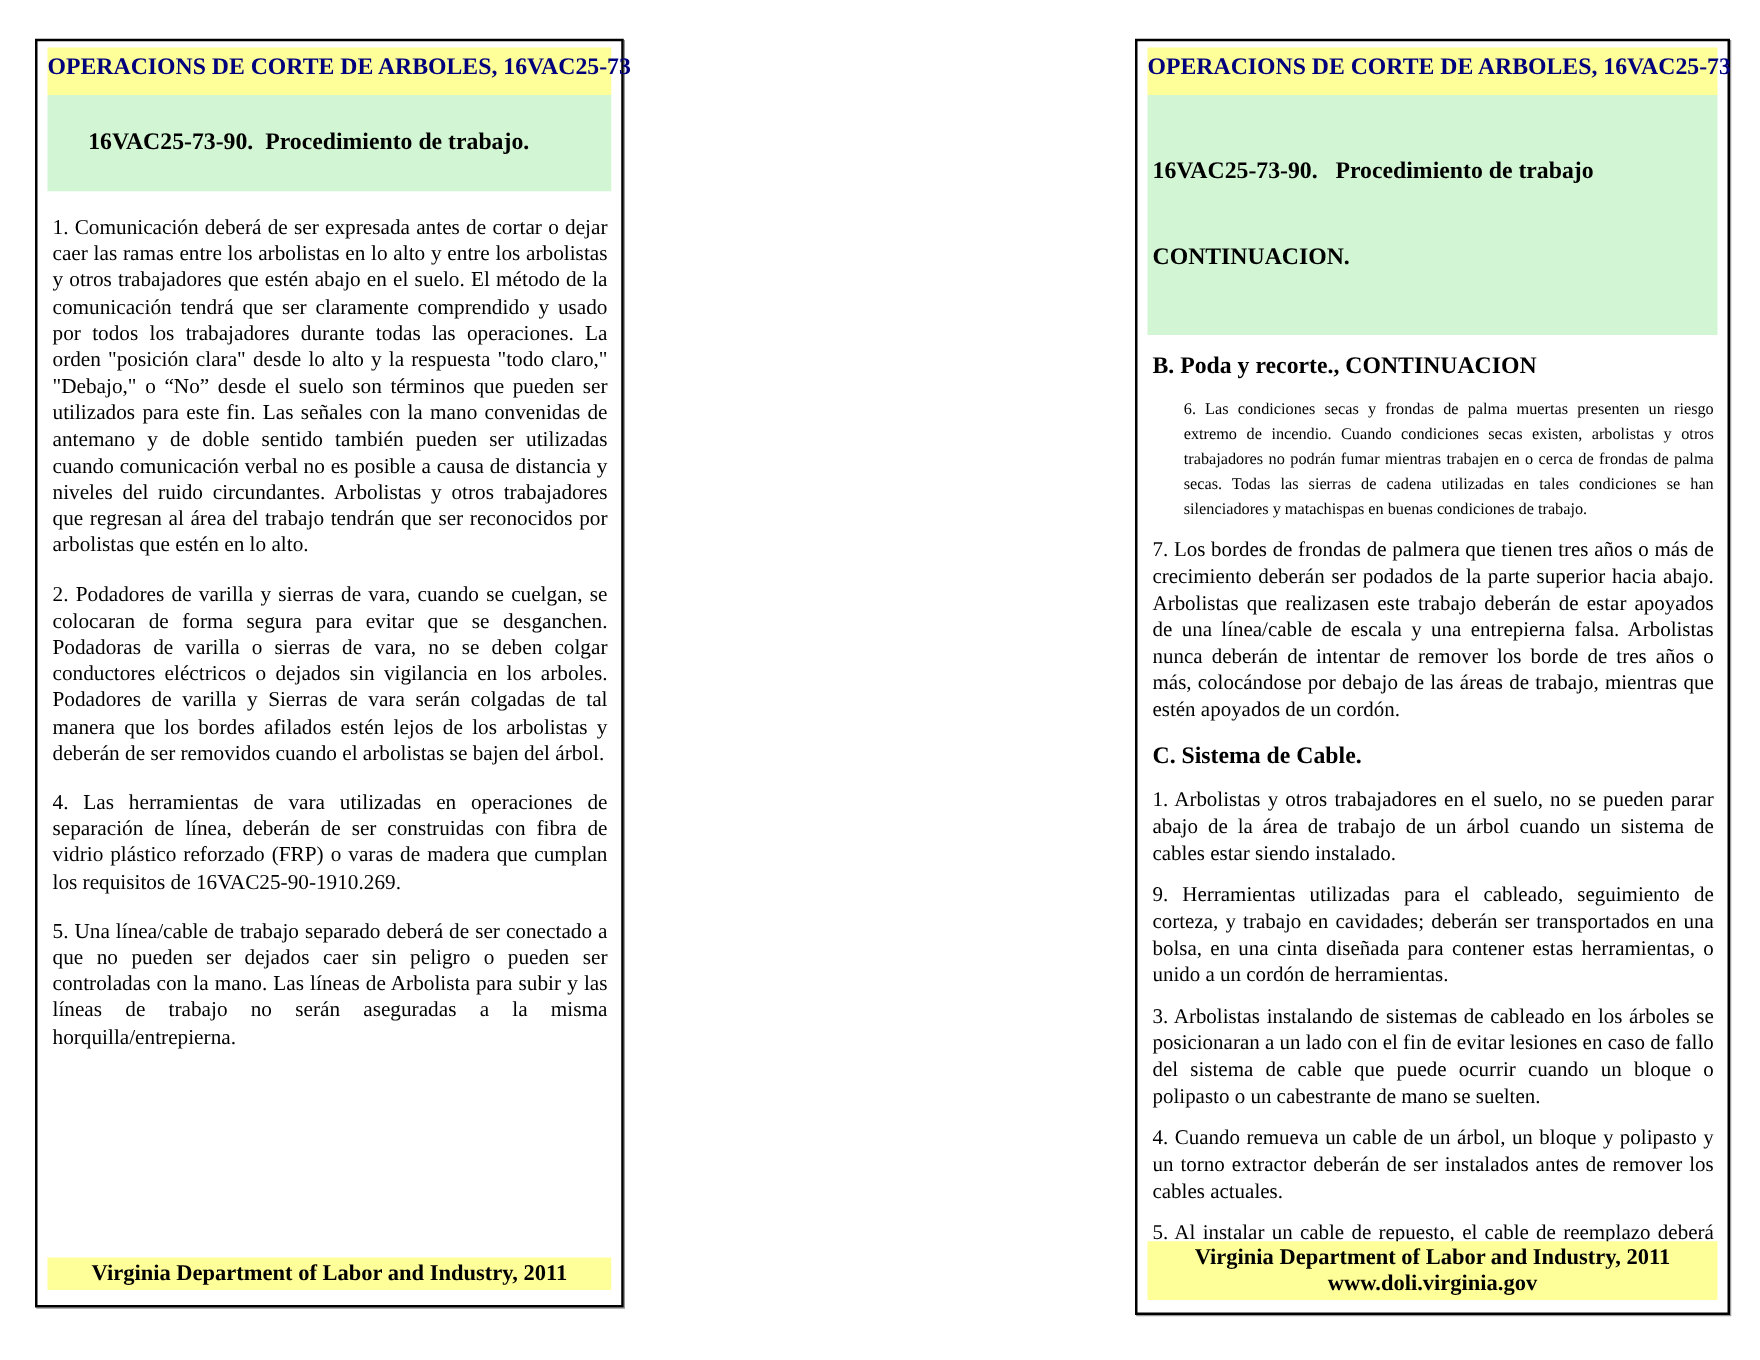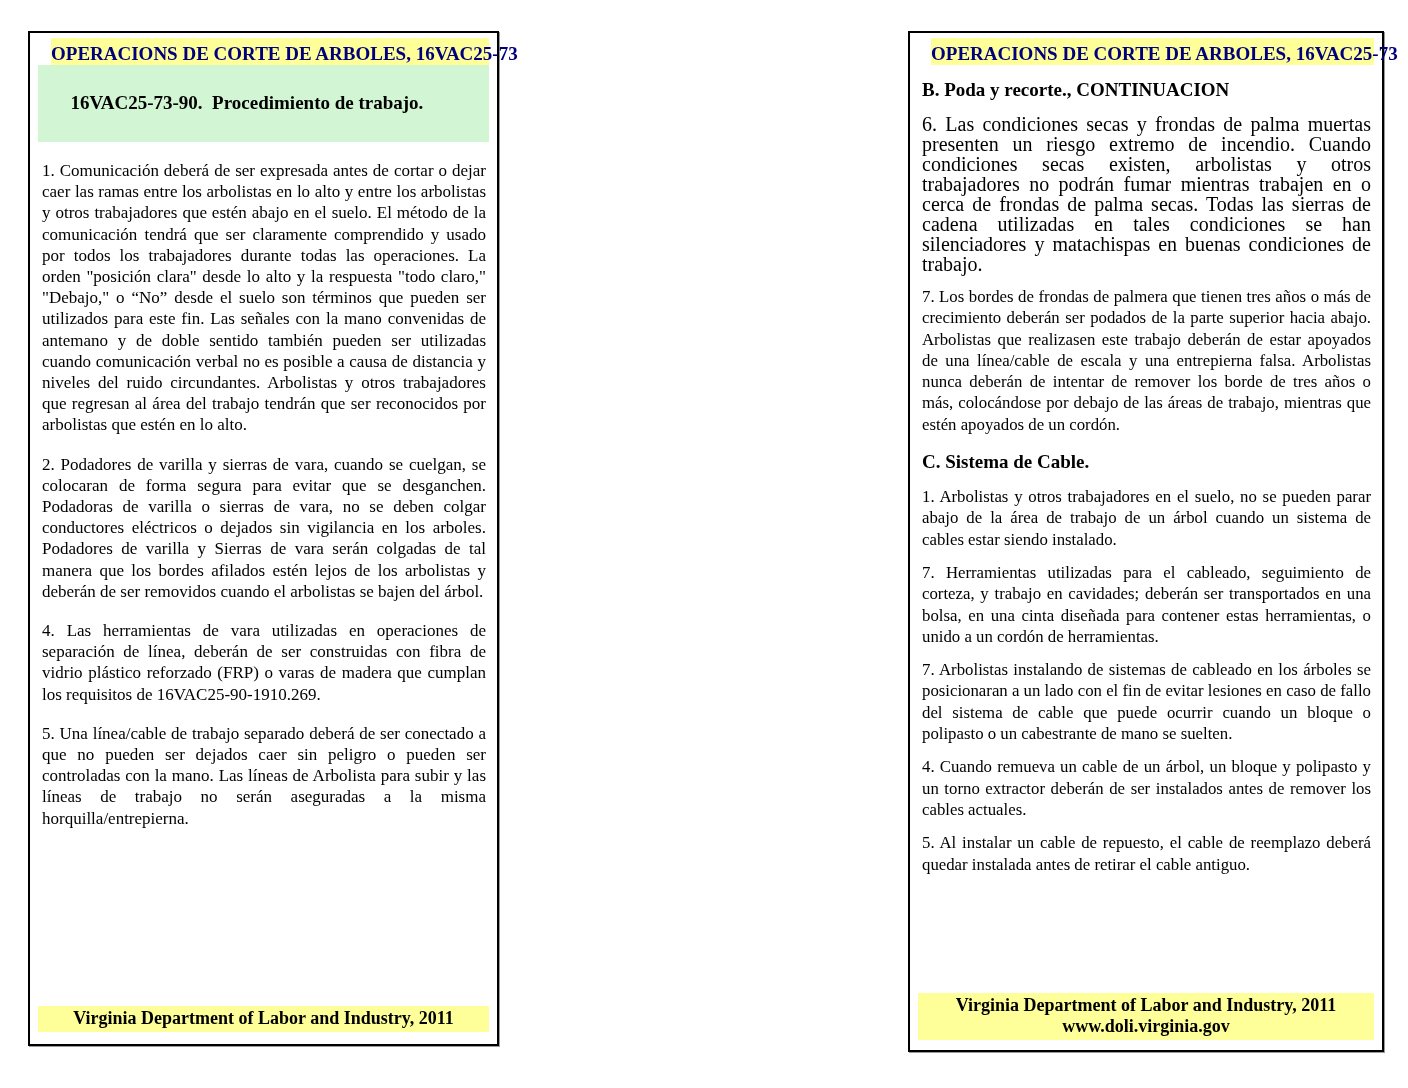--- a/index.html
+++ b/index.html
@@ -23,23 +23,22 @@
   .page-right { left:908px; width:476px; height:1021px; }
   .page-inner { position:absolute; top:0; left:0; right:0; bottom:0; padding:5px 8px; }
 
   .title-band {
     background:#FFFF99;
     color:#00007d;
     font-weight:bold;
     font-size:19px;
     line-height:21px;
     text-align:center;
-    padding:5px 0 1px 0;
+    padding:5px 0 12px 0;
     white-space:nowrap;
-    margin-left:13px;
   }
   .section-band {
     background:#d2f5d3;
     color:#000000;
     font-weight:bold;
     font-size:19px;
     line-height:23px;
     padding:3px 4px 5px 4px;
     white-space:pre-wrap;
   }
@@ -52,21 +51,21 @@
     line-height:24px;
   }
   p.body {
     font-size:17px;
     line-height:21.2px;
     text-align:justify;
     margin:0;
   }
   .page-left  p.body { margin-top:18px; }
   .page-right p.body { margin-top:12px; line-height:21.3px; font-size:16.8px; }
-  .page-right p.body.small { font-size:20px; line-height:20px; }
+  .page-right p.body.small { font-size:13px; line-height:20px;margin-left:25px; }
   .page-right .subheading.mid { margin-top:15px; }
 
   .footer-band {
     position:absolute;
     left:8px; right:8px;
     background:#FFFF99;
     text-align:center;
     font-weight:bold;
     font-size:18px;
     line-height:21px;
@@ -96,28 +95,32 @@
       <span>Virginia Department of Labor and Industry, 2011</span>
     </div>
   </div>
 </div>
 
 <div class="page page-right">
   <div class="page-inner">
     <div class="title-band">
       <span>OPERACIONS DE CORTE DE ARBOLES, 16VAC25-73</span>
     </div>
+    <div class="section-band">
+      <div>16VAC25-73-90.   Procedimiento de trabajo</div>
+      <div>CONTINUACION.</div>
+    </div>
     <div class="content">
       <div class="subheading">B. Poda y recorte., CONTINUACION</div>
       <p class="body small">6. Las condiciones secas y frondas de palma muertas presenten un riesgo extremo de incendio. Cuando condiciones secas existen, arbolistas y otros trabajadores no podrán fumar mientras trabajen en o cerca de frondas de palma secas. Todas las sierras de cadena utilizadas en tales condiciones se han silenciadores y matachispas en buenas condiciones de trabajo.</p>
       <p class="body">7. Los bordes de frondas de palmera que tienen tres años o más de crecimiento deberán ser podados de la parte superior hacia abajo. Arbolistas que realizasen este trabajo deberán de estar apoyados de una línea/cable de escala y una entrepierna falsa. Arbolistas nunca deberán de intentar de remover los borde de tres años o más, colocándose por debajo de las áreas de trabajo, mientras que estén apoyados de un cordón.</p>
       <div class="subheading mid">C. Sistema de Cable.</div>
       <p class="body">1. Arbolistas y otros trabajadores en el suelo, no se pueden parar abajo de la área de trabajo de un árbol cuando un sistema de cables estar siendo instalado.</p>
-      <p class="body">7. Herramientas utilizadas para el cableado, seguimiento de corteza, y trabajo en cavidades; deberán ser transportados en una bolsa, en una cinta diseñada para contener estas herramientas, o unido a un cordón de herramientas.</p>
-      <p class="body">7. Arbolistas instalando de sistemas de cableado en los árboles se posicionaran a un lado con el fin de evitar lesiones en caso de fallo del sistema de cable que puede ocurrir cuando un bloque o polipasto o un cabestrante de mano se suelten.</p>
+      <p class="body">9. Herramientas utilizadas para el cableado, seguimiento de corteza, y trabajo en cavidades; deberán ser transportados en una bolsa, en una cinta diseñada para contener estas herramientas, o unido a un cordón de herramientas.</p>
+      <p class="body">3. Arbolistas instalando de sistemas de cableado en los árboles se posicionaran a un lado con el fin de evitar lesiones en caso de fallo del sistema de cable que puede ocurrir cuando un bloque o polipasto o un cabestrante de mano se suelten.</p>
       <p class="body">4. Cuando remueva un cable de un árbol, un bloque y polipasto y un torno extractor deberán de ser instalados antes de remover los cables actuales.</p>
       <p class="body">5. Al instalar un cable de repuesto, el cable de reemplazo deberá quedar instalada antes de retirar el cable antiguo.</p>
     </div>
     <div class="footer-band">
       <div>Virginia Department of Labor and Industry, 2011</div>
       <div>www.doli.virginia.gov</div>
     </div>
   </div>
 </div>
 

